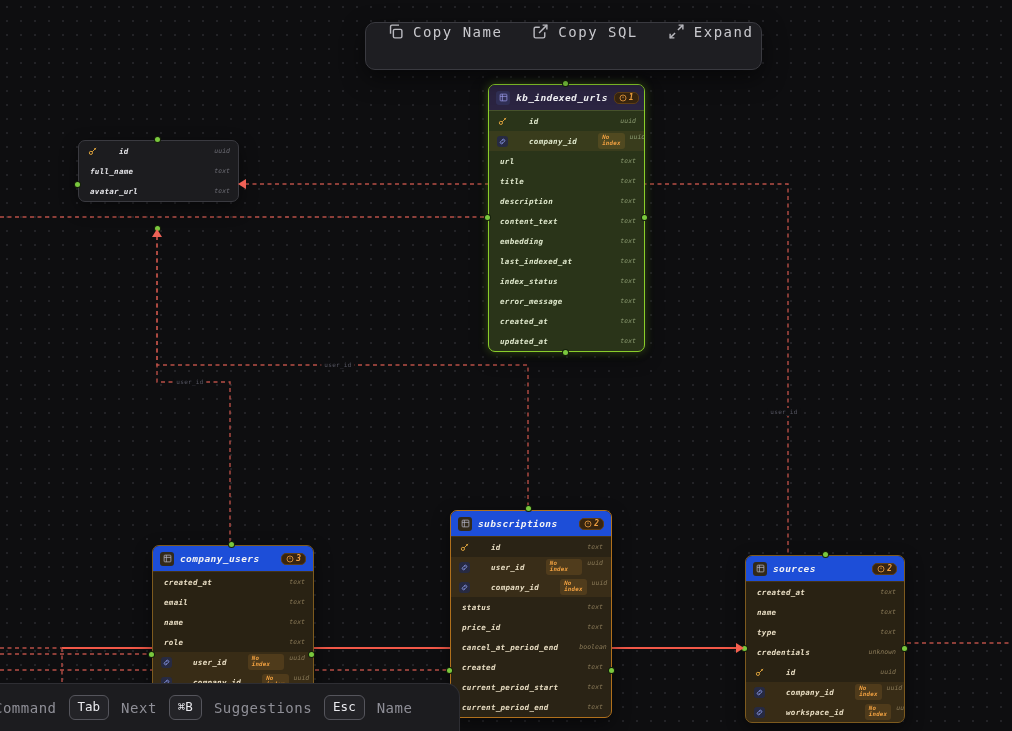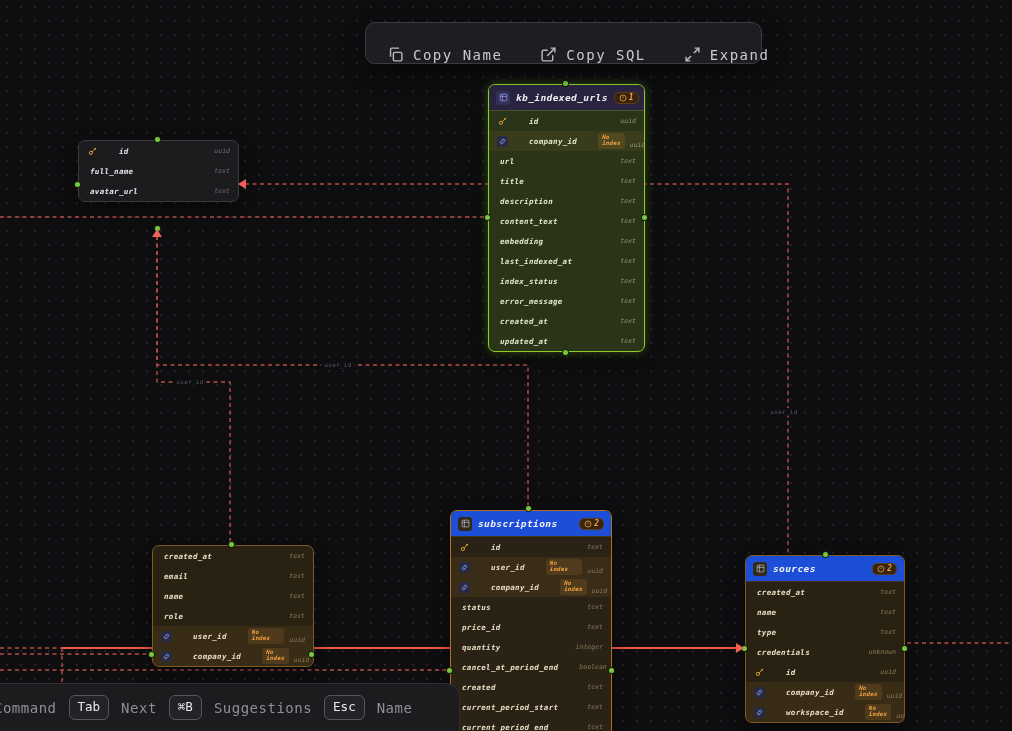--- a/index.html
+++ b/index.html
@@ -49,43 +49,43 @@
   .t-rows{display:block;}
   .t-row{display:flex;align-items:center;height:20px;padding:0 8px;gap:21px;}
   .t-row.hl{background:rgba(236,160,60,.08);}
   .f-icon{width:11px;height:11px;flex:none;display:flex;align-items:center;justify-content:center;}
   .f-icon svg{width:10px;height:10px;fill:none;stroke-width:2.4;}
   .f-icon.key svg{stroke:#d9a03c;}
   .f-icon.link{background:#272a42;border-radius:3px;}
   .f-icon.link svg{width:7px;height:7px;stroke:#8d9bec;stroke-width:3;}
   .f-name{font-size:7.5px;font-weight:600;color:#e4e4e8;letter-spacing:.3px;white-space:nowrap;}
   .t-row.noicon .f-name{margin-left:3px;}
-  .f-right{margin-left:auto;display:flex;align-items:flex-end;gap:5px;}
+  .f-right{margin-left:auto;display:flex;align-items:flex-start;gap:5px;}
   .f-badge{font-size:5.8px;font-weight:bold;color:#f0a040;background:rgba(240,160,64,.13);border-radius:3px;padding:2px 4px;line-height:1;letter-spacing:.2px;}
   .f-type{font-size:6.5px;color:#6e6e76;white-space:nowrap;}
   
   .theme-green{border:1.5px solid #8ace2a;background:#2a3419;box-shadow:0 0 10px rgba(138,206,42,.35),0 6px 18px rgba(0,0,0,.45);}
   .theme-green .t-header{background:#2b2441;border-bottom:1px solid #46522b;}
   .theme-green .t-icon{background:#313056;}
   .theme-green .t-icon svg{stroke:#9a9ae8;}
   .theme-green .f-name{color:#e0e9cd;}
   .theme-green .f-type{color:#8a9a70;}
   
   .theme-amber,.theme-amber2{background:#292213;}
   .theme-amber{border:1px solid #7d5a1e;}
   .theme-amber2{border:1px solid #b0701c;background:#2a2315;}
   .theme-amber .t-header,.theme-amber2 .t-header{background:#1d4ed8;border-bottom:1px solid #453416;}
   .theme-amber .t-icon,.theme-amber2 .t-icon{background:#332a1a;}
   .theme-amber .f-name,.theme-amber2 .f-name{color:#e9dec4;}
   .theme-amber .f-type,.theme-amber2 .f-type{color:#8a7a58;}
   
   .toolbar{
-    position:absolute;left:365px;top:22px;width:397px;height:42px;z-index:10;
+    position:absolute;left:365px;top:22px;width:397px;height:48px;z-index:10;
     background:#1e1e22;border:1px solid #3a3a40;border-radius:10px;
-    display:flex;align-items:flex-end;gap:38px;padding:0 21px;box-sizing:border-box;
+    display:flex;align-items:flex-start;gap:30px;padding:0 21px;box-sizing:border-box;
     box-shadow:0 8px 22px rgba(0,0,0,.5);
   }
   .tb-btn{display:flex;align-items:center;gap:9px;background:none;border:none;padding:0;cursor:pointer;}
   .tb-btn svg{width:17px;height:17px;stroke:#b9b9bf;stroke-width:2;fill:none;}
   .tb-btn span{font-family:"DejaVu Sans Mono",monospace;font-size:14px;color:#c9c9ce;letter-spacing:1.5px;white-space:nowrap;}
   
   .command-bar{
     position:absolute;left:0;top:683px;width:460px;height:48px;z-index:10;
     background:#1c1c1f;border-top:1px solid #2e2e33;border-right:1px solid #2e2e33;
     border-top-right-radius:14px;box-sizing:border-box;
@@ -243,20 +243,37 @@
         </div>
         <div class="t-row noicon">
           <span class="f-name">updated_at</span>
           <span class="f-right">
             <span class="f-type">text</span>
           </span>
         </div>
       </div>
     </div>
     <div class="table theme-amber" style="left: 152px; top: 545px; width: 160px;">
+      <div class="t-header">
+        <span class="t-icon">
+          <svg viewBox="0 0 24 24">
+            <rect x="3" y="3" width="18" height="18" rx="2"></rect>
+            <path d="M3 9h18M9 3v18"></path>
+          </svg>
+        </span>
+        <span class="t-title">company_users</span>
+        <span class="t-badge">
+          <svg viewBox="0 0 24 24">
+            <circle cx="12" cy="12" r="9"></circle>
+            <line x1="12" y1="7.5" x2="12" y2="12.5"></line>
+            <line x1="12" y1="16" x2="12.01" y2="16"></line>
+          </svg>
+          <span>3</span>
+        </span>
+      </div>
       <div class="t-rows">
         <div class="t-row noicon">
           <span class="f-name">created_at</span>
           <span class="f-right">
             <span class="f-type">text</span>
           </span>
         </div>
         <div class="t-row noicon">
           <span class="f-name">email</span>
           <span class="f-right">
@@ -363,26 +380,20 @@
         <div class="t-row noicon">
           <span class="f-name">status</span>
           <span class="f-right">
             <span class="f-type">text</span>
           </span>
         </div>
         <div class="t-row noicon">
           <span class="f-name">price_id</span>
           <span class="f-right">
             <span class="f-type">text</span>
-          </span>
-        </div>
-        <div class="t-row noicon">
-          <span class="f-name">quantity</span>
-          <span class="f-right">
-            <span class="f-type">integer</span>
           </span>
         </div>
         <div class="t-row noicon">
           <span class="f-name">cancel_at_period_end</span>
           <span class="f-right">
             <span class="f-type">boolean</span>
           </span>
         </div>
         <div class="t-row noicon">
           <span class="f-name">created</span>

